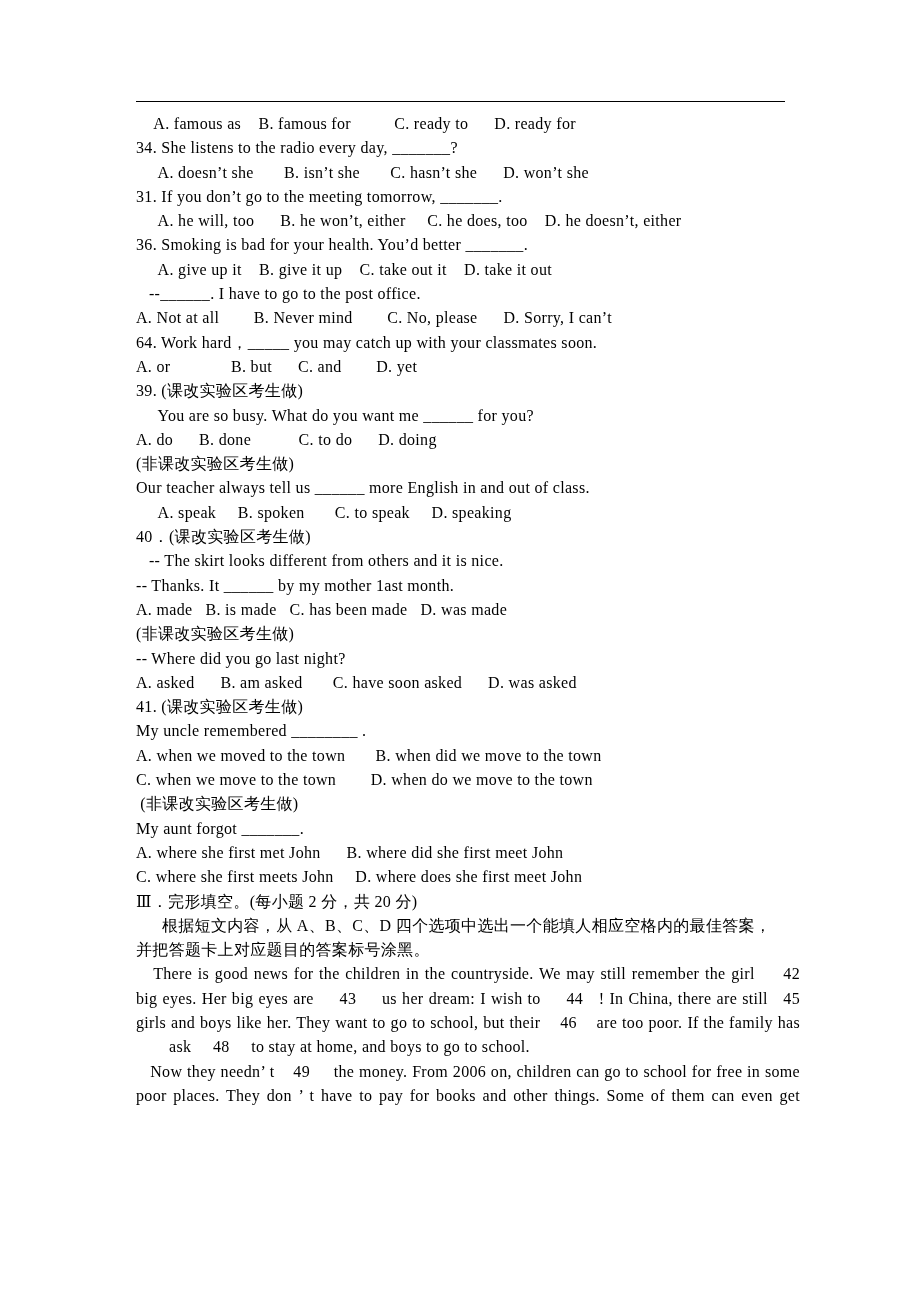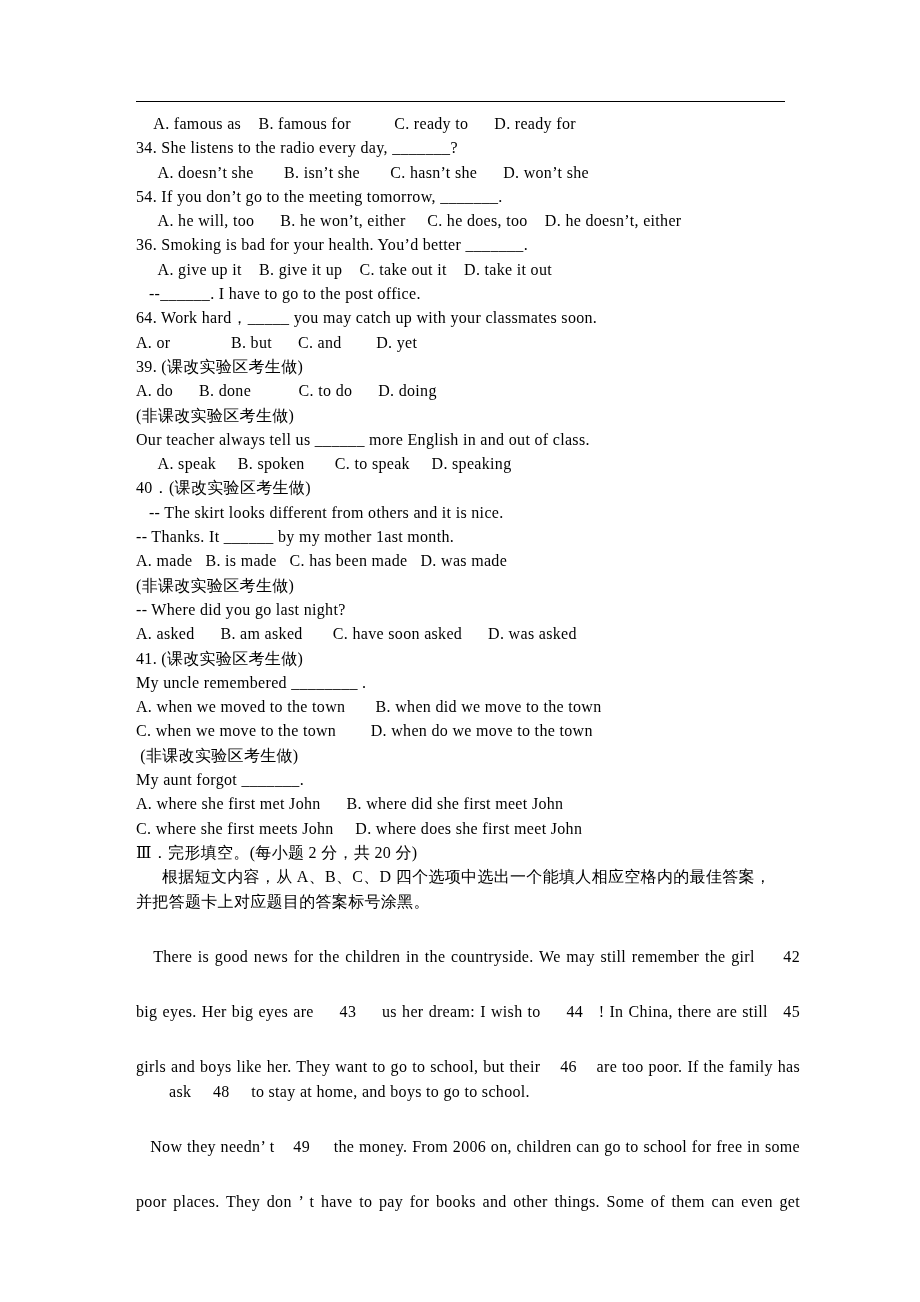--- a/index.html
+++ b/index.html
@@ -41,48 +41,49 @@
     line-height: 24.3px;
     white-space: pre-wrap;
     letter-spacing: 0.02em;
   }
   
   .i0  { padding-left: 0; }
   
   .just {
     text-align: justify;
     text-align-last: justify;
-    margin-top: 31px;
   }
   .just-last {
     text-align: justify;
     text-align-last: left;
     margin-left: 33px;
   }
 </style>
 </head>
 <body>
 
 <div class="page">
 
   <div class="header-rule"></div>
 
   <div class="content">
 
     <div class="ln i0">    A. famous as    B. famous for          C. ready to      D. ready for</div>
     <div class="ln i0">34. She listens to the radio every day, _______?</div>
     <div class="ln i0">     A. doesn’t she       B. isn’t she       C. hasn’t she      D. won’t she</div>
-    <div class="ln i0">54. If you don’t go to the meeting tomorrow, _______.</div>
+    <div class="ln i0">31. If you don’t go to the meeting tomorrow, _______.</div>
     <div class="ln i0">     A. he will, too      B. he won’t, either     C. he does, too    D. he doesn’t, either</div>
     <div class="ln i0">36. Smoking is bad for your health. You’d better _______.</div>
     <div class="ln i0">     A. give up it    B. give it up    C. take out it    D. take it out</div>
     <div class="ln i0">   --______. I have to go to the post office.</div>
+    <div class="ln i0">A. Not at all        B. Never mind        C. No, please      D. Sorry, I can’t</div>
     <div class="ln i0">64. Work hard，_____ you may catch up with your classmates soon.</div>
     <div class="ln i0">A. or              B. but      C. and        D. yet</div>
     <div class="ln i0">39. (课改实验区考生做)</div>
+    <div class="ln i0">     You are so busy. What do you want me ______ for you?</div>
     <div class="ln i0">A. do      B. done           C. to do      D. doing</div>
     <div class="ln i0">(非课改实验区考生做)</div>
     <div class="ln i0">Our teacher always tell us ______ more English in and out of class.</div>
     <div class="ln i0">     A. speak     B. spoken       C. to speak     D. speaking</div>
     <div class="ln i0">40．(课改实验区考生做)</div>
     <div class="ln i0">   -- The skirt looks different from others and it is nice.</div>
     <div class="ln i0">-- Thanks. It ______ by my mother 1ast month.</div>
     <div class="ln i0">A. made   B. is made   C. has been made   D. was made</div>
     <div class="ln i0">(非课改实验区考生做)</div>
     <div class="ln i0">-- Where did you go last night?</div>

